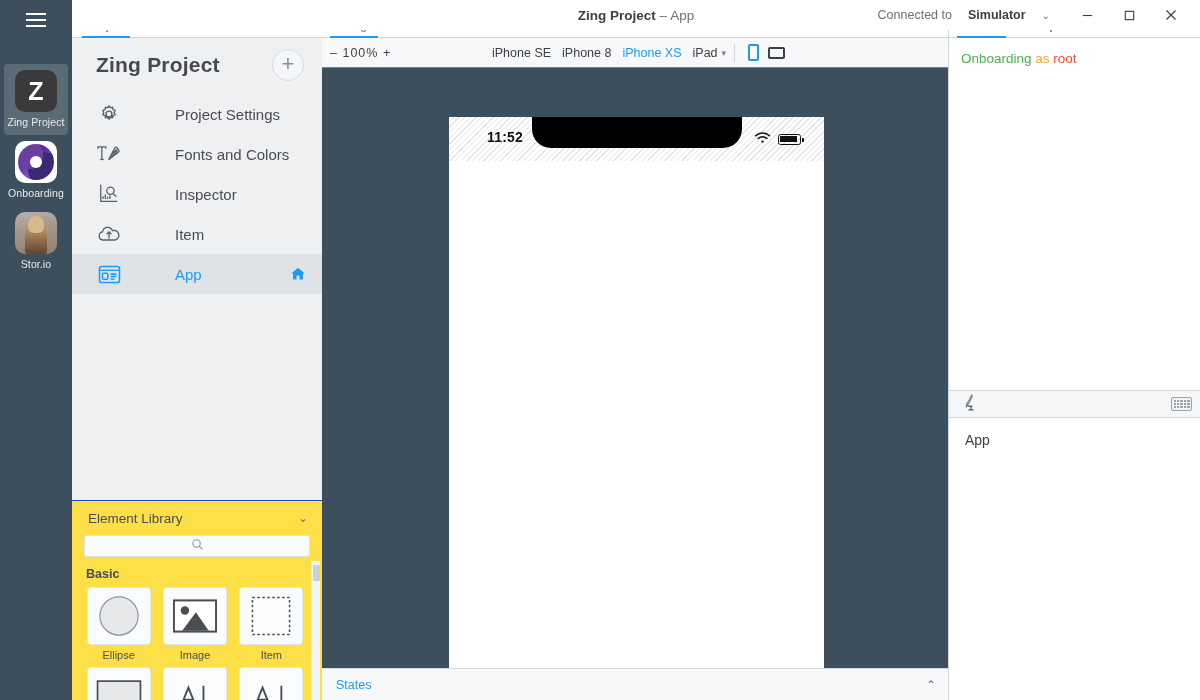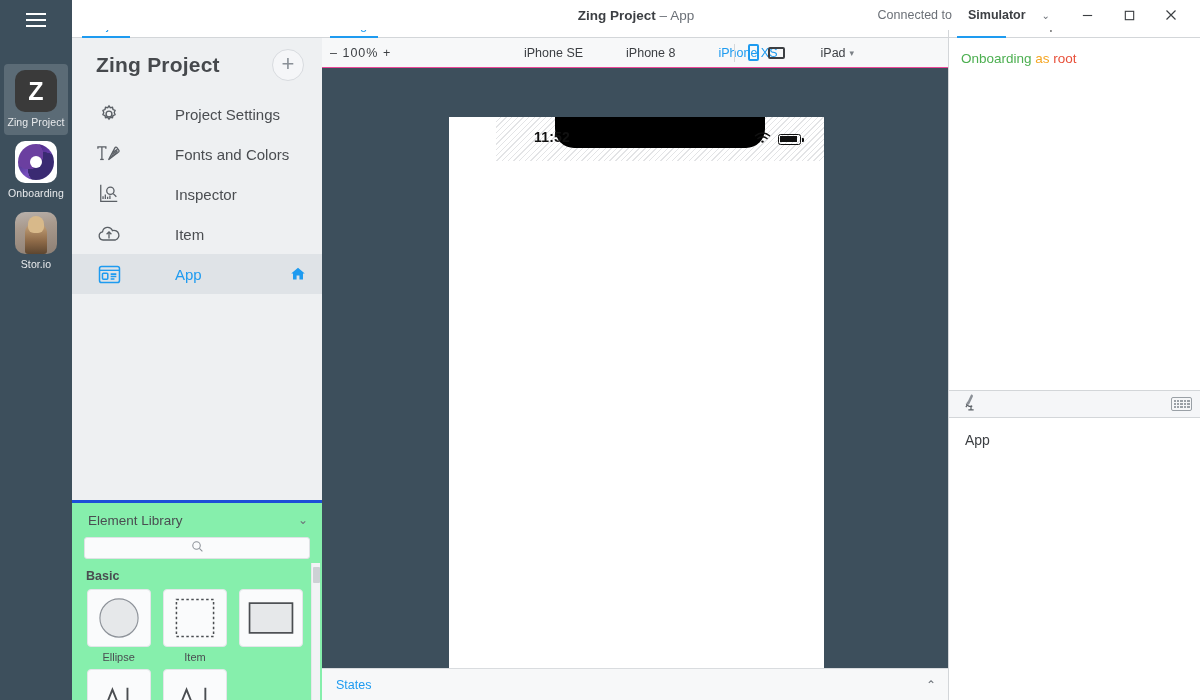--- a/index.html
+++ b/index.html
@@ -112,22 +112,22 @@
     justify-content:center; flex:0 0 26px;
   }
   .menu-item.selected { background:#dfe3e7; color:#1e9bf0; }
   .menu-item.selected:before {
     content:""; position:absolute; left:0; top:0; bottom:0; width:0px;
   }
   .home-ic { position:absolute; right:16px; top:50%; margin-top:-8px; }
 
   
   .elib {
-    position:absolute; left:0; right:0; bottom:0; top:500px; background:#86efac;
-    border-top:3px solid #1d4ed8;
+    position:absolute; left:0; right:0; bottom:0; top:500px; background:#fde047;
+    border-top:1px solid #1d4ed8;
   }
   .elib-head {
     height:34px; display:flex; align-items:center; padding:0 14px 0 16px;
     font-size:13.5px; color:#4a4d51; justify-content:space-between;
   }
   .chev { color:#6d737a; font-size:12px; }
   .search-wrap { padding:0 12px; }
   .search-box {
     height:22px; border:1px solid #dfe2e5; border-radius:3px; background:#fafbfc;
     display:flex; align-items:center; justify-content:center; position:relative;
@@ -156,39 +156,38 @@
     height:38px; background:#ffffff; display:flex; align-items:flex-end;
     border-bottom:1px solid #d3d6d9; padding-left:8px; flex:0 0 38px;
   }
   .toolbar {
     height:30px; background:#f7f8f9; border-bottom:1px solid #ec4899;
     display:flex; align-items:center; font-size:12.5px; color:#3c3f43; flex:0 0 30px;
     position:relative;
   }
   .zoomctl { padding-left:8px; letter-spacing:1px; color:#3c3f43; cursor:pointer; }
   .devices { position:absolute; left:170px; display:flex; align-items:center; gap:11px; }
-  .dev { cursor:pointer; color:#3c3f43;margin-left:32px; }
+  .dev { cursor:pointer; color:#3c3f43; }
   .dev.active { color:#1e9bf0; }
   .dev-caret { font-size:9px; color:#7b8086; margin-left:-7px; }
   .orient {
     position:absolute; left:412px; display:flex; align-items:center; gap:9px;
     border-left:1px solid #d4d7da; padding-left:13px; height:18px;
   }
   .o-port { width:11px; height:17px; border:2px solid #1e9bf0; border-radius:2px; cursor:pointer; }
   .o-land { width:17px; height:12px; border:2px solid #3c3f43; border-radius:2px; cursor:pointer; }
 
   .canvas { flex:1; background:#3d4f5c; position:relative; overflow:hidden; }
   .phone {
     position:absolute; left:127px; top:49px; width:375px; height:600px;
     background:#ffffff; box-shadow:0 0 0 0 rgba(0,0,0,0);
   }
   .statusbar {
     height:44px; position:relative; overflow:hidden;
     background-image:repeating-linear-gradient(135deg,#ffffff 0 3px,#e3e4e6 3px 4px);
-    margin-left:47px;
   }
   .notch {
     position:absolute; left:50%; top:0; width:210px; height:31px; margin-left:-105px;
     background:#000000; border-radius:0 0 19px 19px;
   }
   .sb-time {
     position:absolute; left:38px; top:12px; font-size:14px; font-weight:bold; color:#111;
     letter-spacing:.2px;
   }
   .sb-right { position:absolute; right:23px; top:13px; display:flex; align-items:center; gap:7px; }
@@ -385,20 +384,30 @@
 
         <div class="cell">
           <div class="cell-box">
             <svg width="42" height="42" viewBox="0 0 44 44">
                 <circle cx="22" cy="22" r="20" fill="#e6e8ea" stroke="#8d9299" stroke-width="1.2"></circle>
               </svg>
           </div>
           <div class="cell-label">Ellipse</div>
         </div>
 
+        <div class="cell">
+          <div class="cell-box">
+            <svg width="44" height="34" viewBox="0 0 48 36">
+              <rect x="1" y="1" width="46" height="34" fill="#ffffff" stroke="#4a4d51" stroke-width="2.2"></rect>
+              <circle cx="13" cy="12" r="4.6" fill="#4a4d51"></circle>
+              <path d="M10 34 25 14l14 20z" fill="#4a4d51"></path>
+            </svg>
+          </div>
+          <div class="cell-label">Image</div>
+        </div>
 
         <div class="cell">
           <div class="cell-box">
             <svg width="40" height="40" viewBox="0 0 42 42">
               <rect x="1.5" y="1.5" width="39" height="39" fill="none" stroke="#4a4d51" stroke-width="1.6" stroke-dasharray="2.6 2.6"></rect>
             </svg>
           </div>
           <div class="cell-label">Item</div>
         </div>
 

